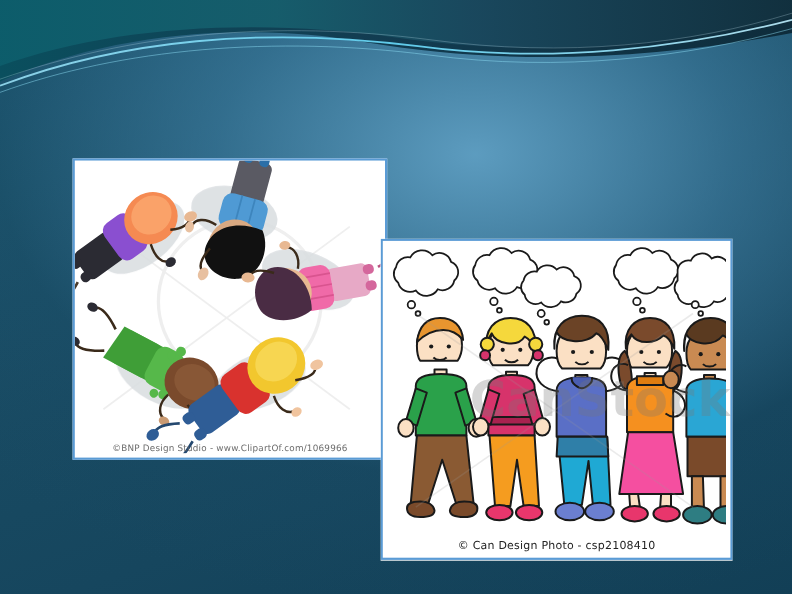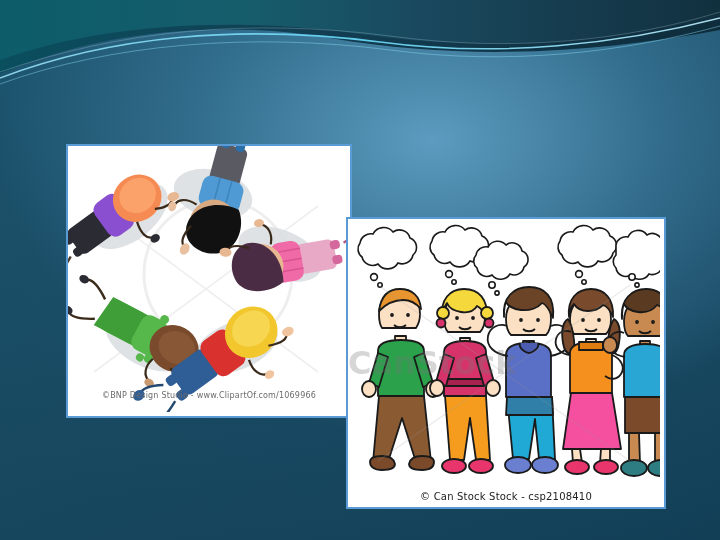--- a/index.html
+++ b/index.html
@@ -45,28 +45,28 @@
     border:2px solid #5a9bd5;
   }
   .pic .stage{position:absolute;inset:0;}
   .cap{
     position:absolute;left:0;right:0;bottom:3px;
     text-align:center;
     font-family:"DejaVu Sans","Liberation Sans",sans-serif;
     color:#3a3a3a;
     white-space:nowrap;
   }
-  .cap-left{font-size:8px;letter-spacing:0.2px;color:#6b6b6b;bottom:16px;}
+  .cap-left{font-size:8px;letter-spacing:0.2px;color:#6b6b6b;bottom:4px;}
   .cap-right{font-size:10px;letter-spacing:0.2px;color:#222;bottom:5px;}
 
   .wm{
     position:absolute;left:0;right:0;top:50%;transform:translateY(-50%);
-    text-align:left;
+    text-align:right;
     font-family:"DejaVu Sans","Liberation Sans",sans-serif;
-    font-weight:bold;font-size:32px;
+    font-weight:bold;font-size:45px;
     color:rgba(120,120,120,0.30);
     pointer-events:none;user-select:none;
   }
 </style>
 </head>
 <body>
 
 <div class="slide">
 
   <div class="swoosh">
@@ -339,16 +339,16 @@
           <ellipse cx="313" cy="249" rx="13" ry="8" fill="#2e7d82"></ellipse>
         </g>
 
         <g opacity="0.20" stroke="#9a9a9a" stroke-width="1.4" fill="none">
           <line x1="30" y1="66" x2="282" y2="242"></line>
           <line x1="282" y1="66" x2="30" y2="242"></line>
         </g>
       </svg>
     </div>
     <div class="wm">CanStock</div>
-    <div class="cap cap-right">© Can Stock Stock - csp2108410</div>
+    <div class="cap cap-right">© Can Design Photo - csp2108410</div>
   </div>
 
 </div>
 
 </body></html>

